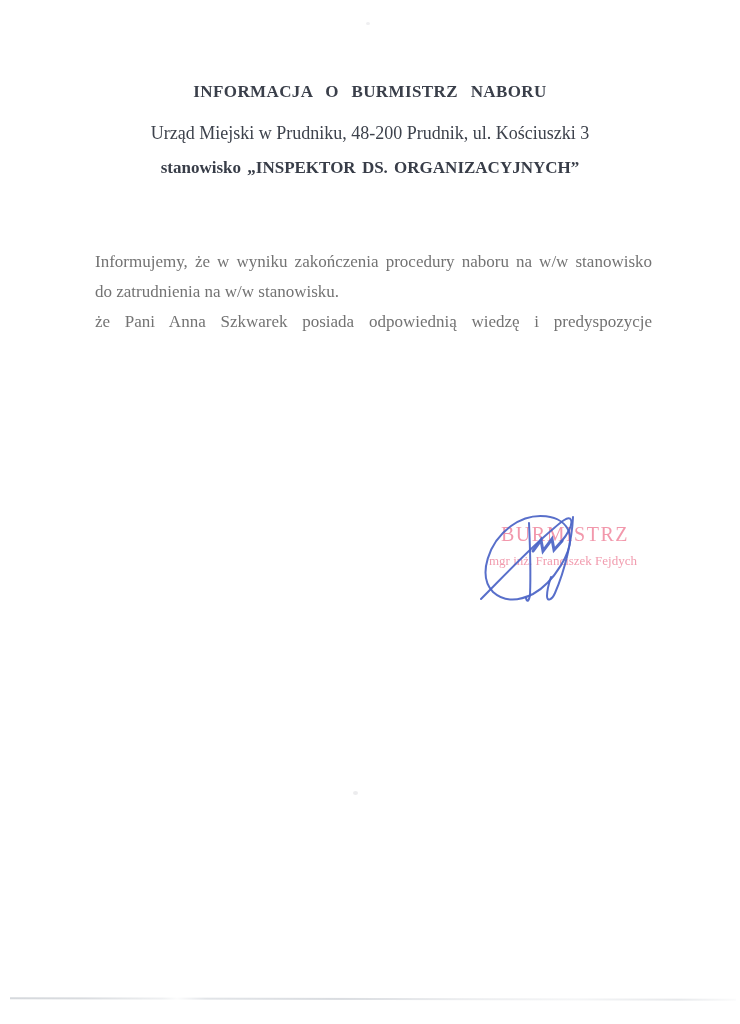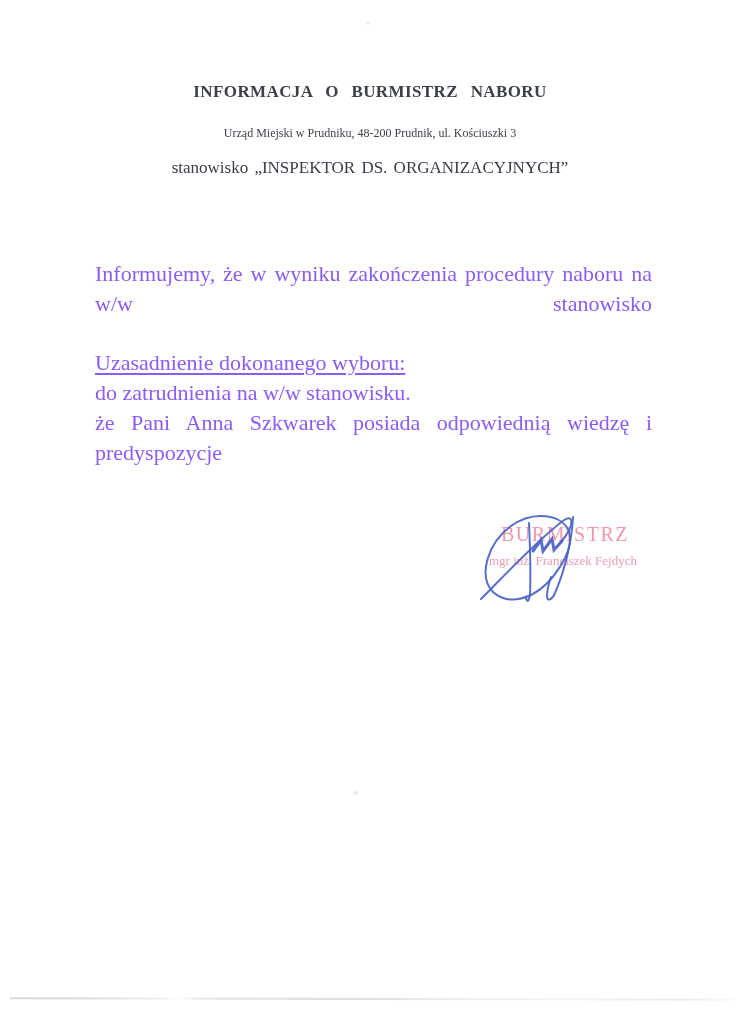--- a/index.html
+++ b/index.html
@@ -4,24 +4,24 @@
 <style>
   html,body { margin:0; padding:0; background:#ffffff; }
   .page {
     position:relative; width:740px; height:1024px; background:#ffffff;
     font-family:"Liberation Serif", serif; color:#3d414a; overflow:hidden;
   }
   
   .doc-header { position:absolute; top:82px; left:0; width:740px; text-align:center; }
   .title-line { font-size:17px; font-weight:700; line-height:19px; letter-spacing:0.4px; color:#3a3f4a; }
   .title-line.wide { word-spacing:8px; }
-  .address-line { margin-top:21px; font-size:12px; font-weight:400; line-height:22px; color:#3d424c; }
-  .position-line { margin-top:13px; font-size:17px; font-weight:400; line-height:21px; word-spacing:2px; color:#383d48; }
+  .address-line { margin-top:21px; font-size:18px; font-weight:400; line-height:22px; color:#3d424c; }
+  .position-line { margin-top:13px; font-size:17px; font-weight:700; line-height:21px; word-spacing:2px; color:#383d48; }
   
-  .doc-body { position:absolute; top:247px; left:95px; width:557px; font-size:22px; line-height:30px; color:#8b5cf6;margin-top:12px; }
+  .doc-body { position:absolute; top:247px; left:95px; width:557px; font-size:17px; line-height:30px; color:#737373; }
   .line { width:557px; }
   .stretch { text-align:justify; text-align-last:justify; }
   .heading { margin-top:29px; text-decoration:underline; text-underline-offset:3px; }
   
   .sign-block { position:absolute; left:460px; top:490px; width:230px; height:130px; }
   .stamp-title {
     position:absolute; left:40px; top:33px; width:130px; text-align:center;
     font-size:20px; letter-spacing:1.5px; color:#f0879e; opacity:0.85; font-weight:400;
   }
   .stamp-name {
@@ -52,21 +52,20 @@
 
   <header class="doc-header">
     <div class="title-line wide">INFORMACJA O BURMISTRZ NABORU</div>
     <div class="address-line">Urząd Miejski w Prudniku, 48-200 Prudnik, ul. Kościuszki 3</div>
     <div class="position-line">stanowisko „INSPEKTOR DS. ORGANIZACYJNYCH”</div>
   </header>
 
   <main class="doc-body">
     <div class="line stretch">Informujemy, że w wyniku zakończenia procedury naboru na w/w stanowisko</div>
 
-    <div class="line heading">Uzasadnienie dokonanego wyboru:</div>
 
     <div class="line">do zatrudnienia na w/w stanowisku.</div>
     <div class="line stretch">że Pani Anna Szkwarek posiada odpowiednią wiedzę i predyspozycje</div>
   </main>
 
   <div class="sign-block">
     <div class="stamp-title">BURMISTRZ</div>
     <div class="stamp-name">mgr inż. Franciszek Fejdych</div>
     <svg class="ink-svg" viewBox="0 0 115 115" xmlns="http://www.w3.org/2000/svg">
       <path d="M 20,97 C 4,80 16,47 38,31 C 60,15 90,19 96,37 C 102,55 80,88 60,99 C 44,107 30,106 20,97"></path>

